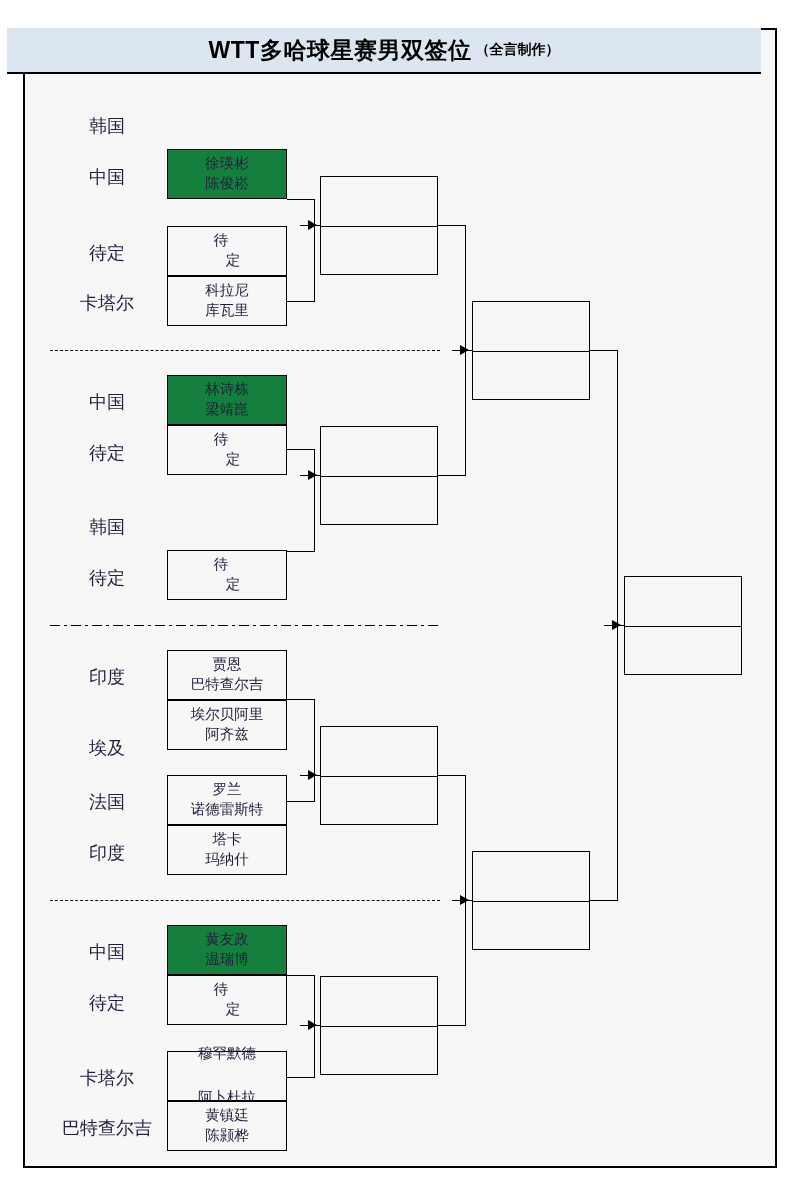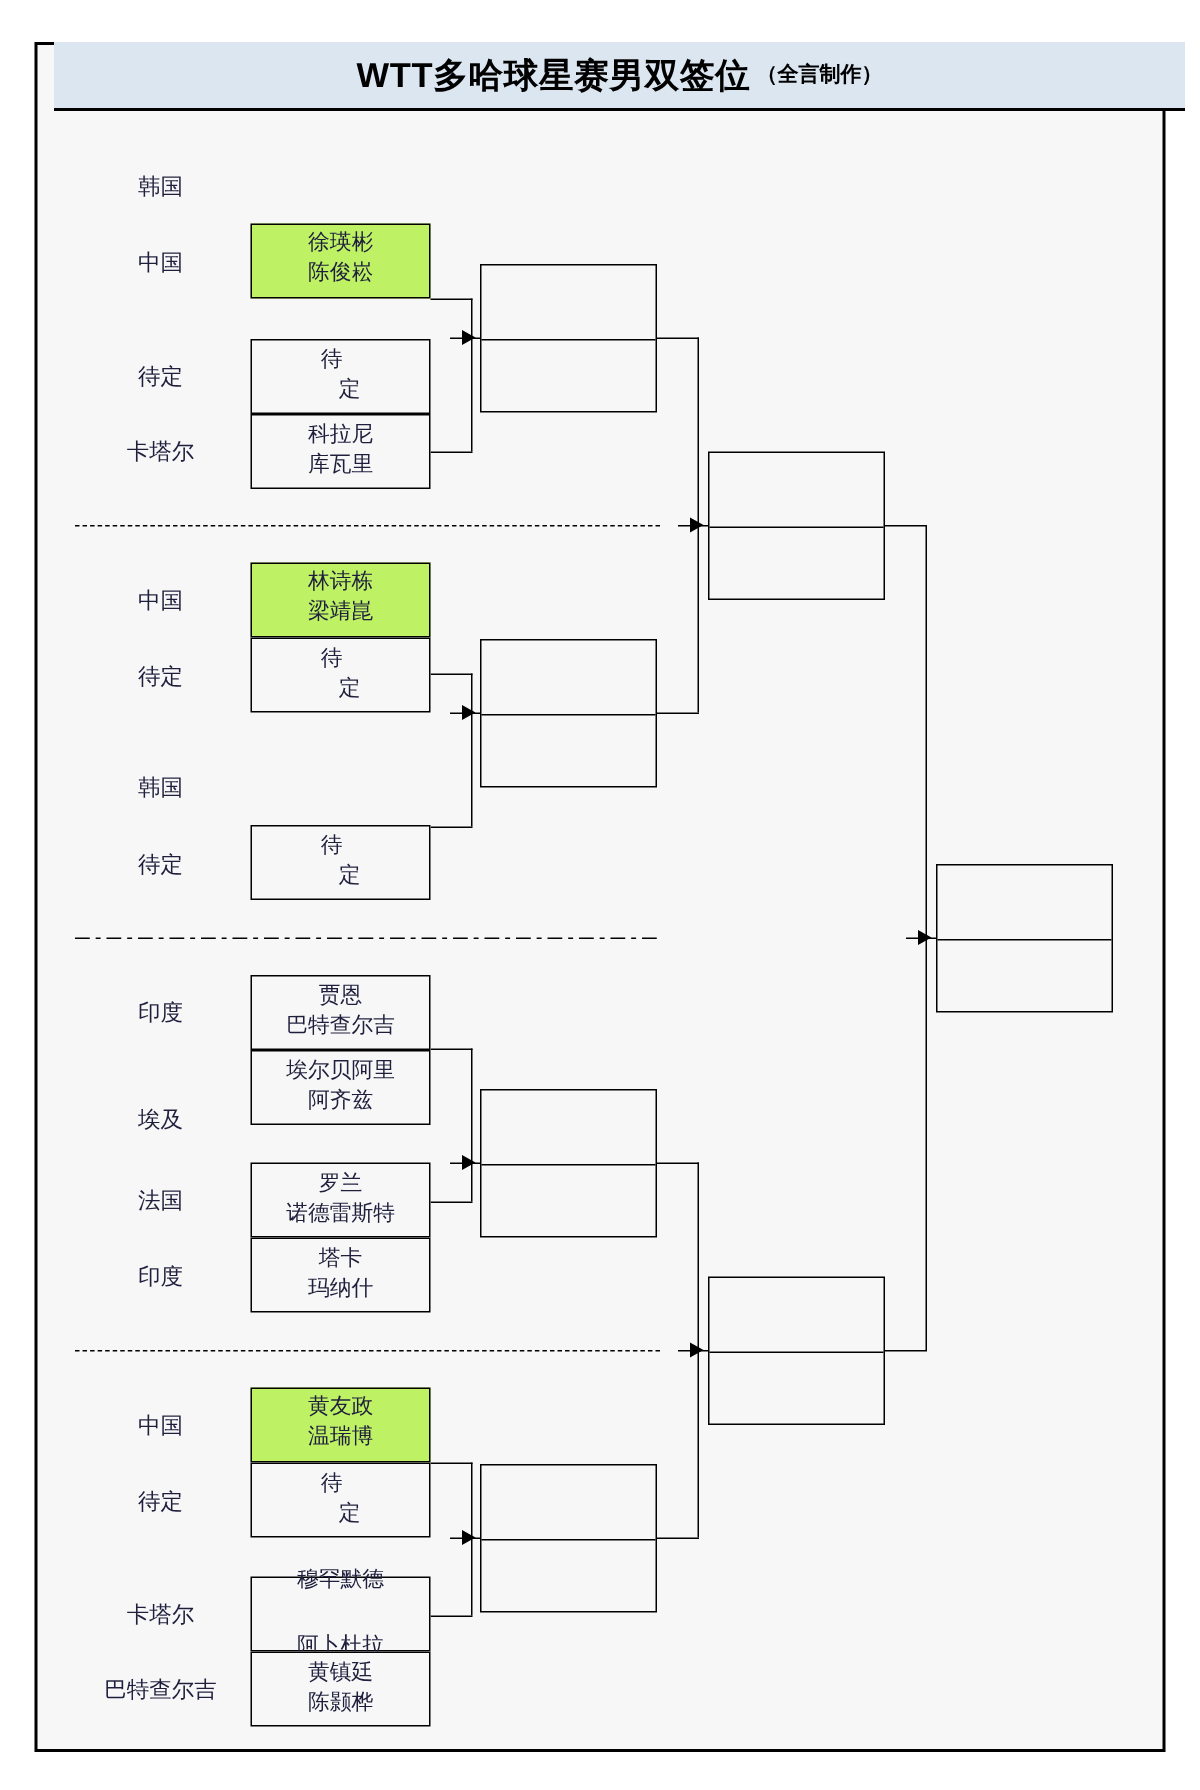--- a/index.html
+++ b/index.html
@@ -19,21 +19,21 @@
   .outer-frame {
     position: absolute;
     left: 23px; top: 28px;
     width: 754px; height: 1140px;
     border: 2px solid #000000;
     background: #f7f7f7;
   }
   
   .title-bar {
     position: absolute;
-    left: 36px; top: 28px;
+    left: 7px; top: 28px;
     width: 754px; height: 46px;
     background: #dce6f1;
     border-bottom: 2px solid #000000;
     display: flex;
     align-items: center;
     justify-content: center;
     white-space: nowrap;
   }
   .title-main {
     font-size: 23px;
@@ -45,42 +45,42 @@
     font-size: 14px;
     font-weight: bold;
     color: #000000;
     margin-left: 4px;
   }
   
   .country {
     position: absolute;
     width: 120px;
     text-align: center;
-    font-size: 15px;
+    font-size: 18px;
     color: #1f1f3d;
     line-height: 1;
   }
   
   .slot {
     position: absolute;
     left: 167px;
     width: 120px;
     height: 50px;
     border: 1px solid #000000;
     background: #f7f7f7;
     display: flex;
     flex-direction: column;
     align-items: center;
     justify-content: center;
     font-size: 14.5px;
     color: #1f1f3d;
     line-height: 1.35;
     z-index: 3;
   }
-  .slot.hl { background: #bef264; font-family: Liberation Mono, monospace; }
+  .slot.hl { background: #15803d; }
   .slot .nm { display: block; white-space: nowrap; }
   .slot.tbd .nm { letter-spacing: 0; }
   .slot.tbd .nm:first-child { margin-right: 12px; }
   .slot.tbd .nm:last-child  { margin-left: 12px; }
   
   .adv {
     position: absolute;
     border: 1px solid #000000;
     background: #f7f7f7;
     z-index: 3;

